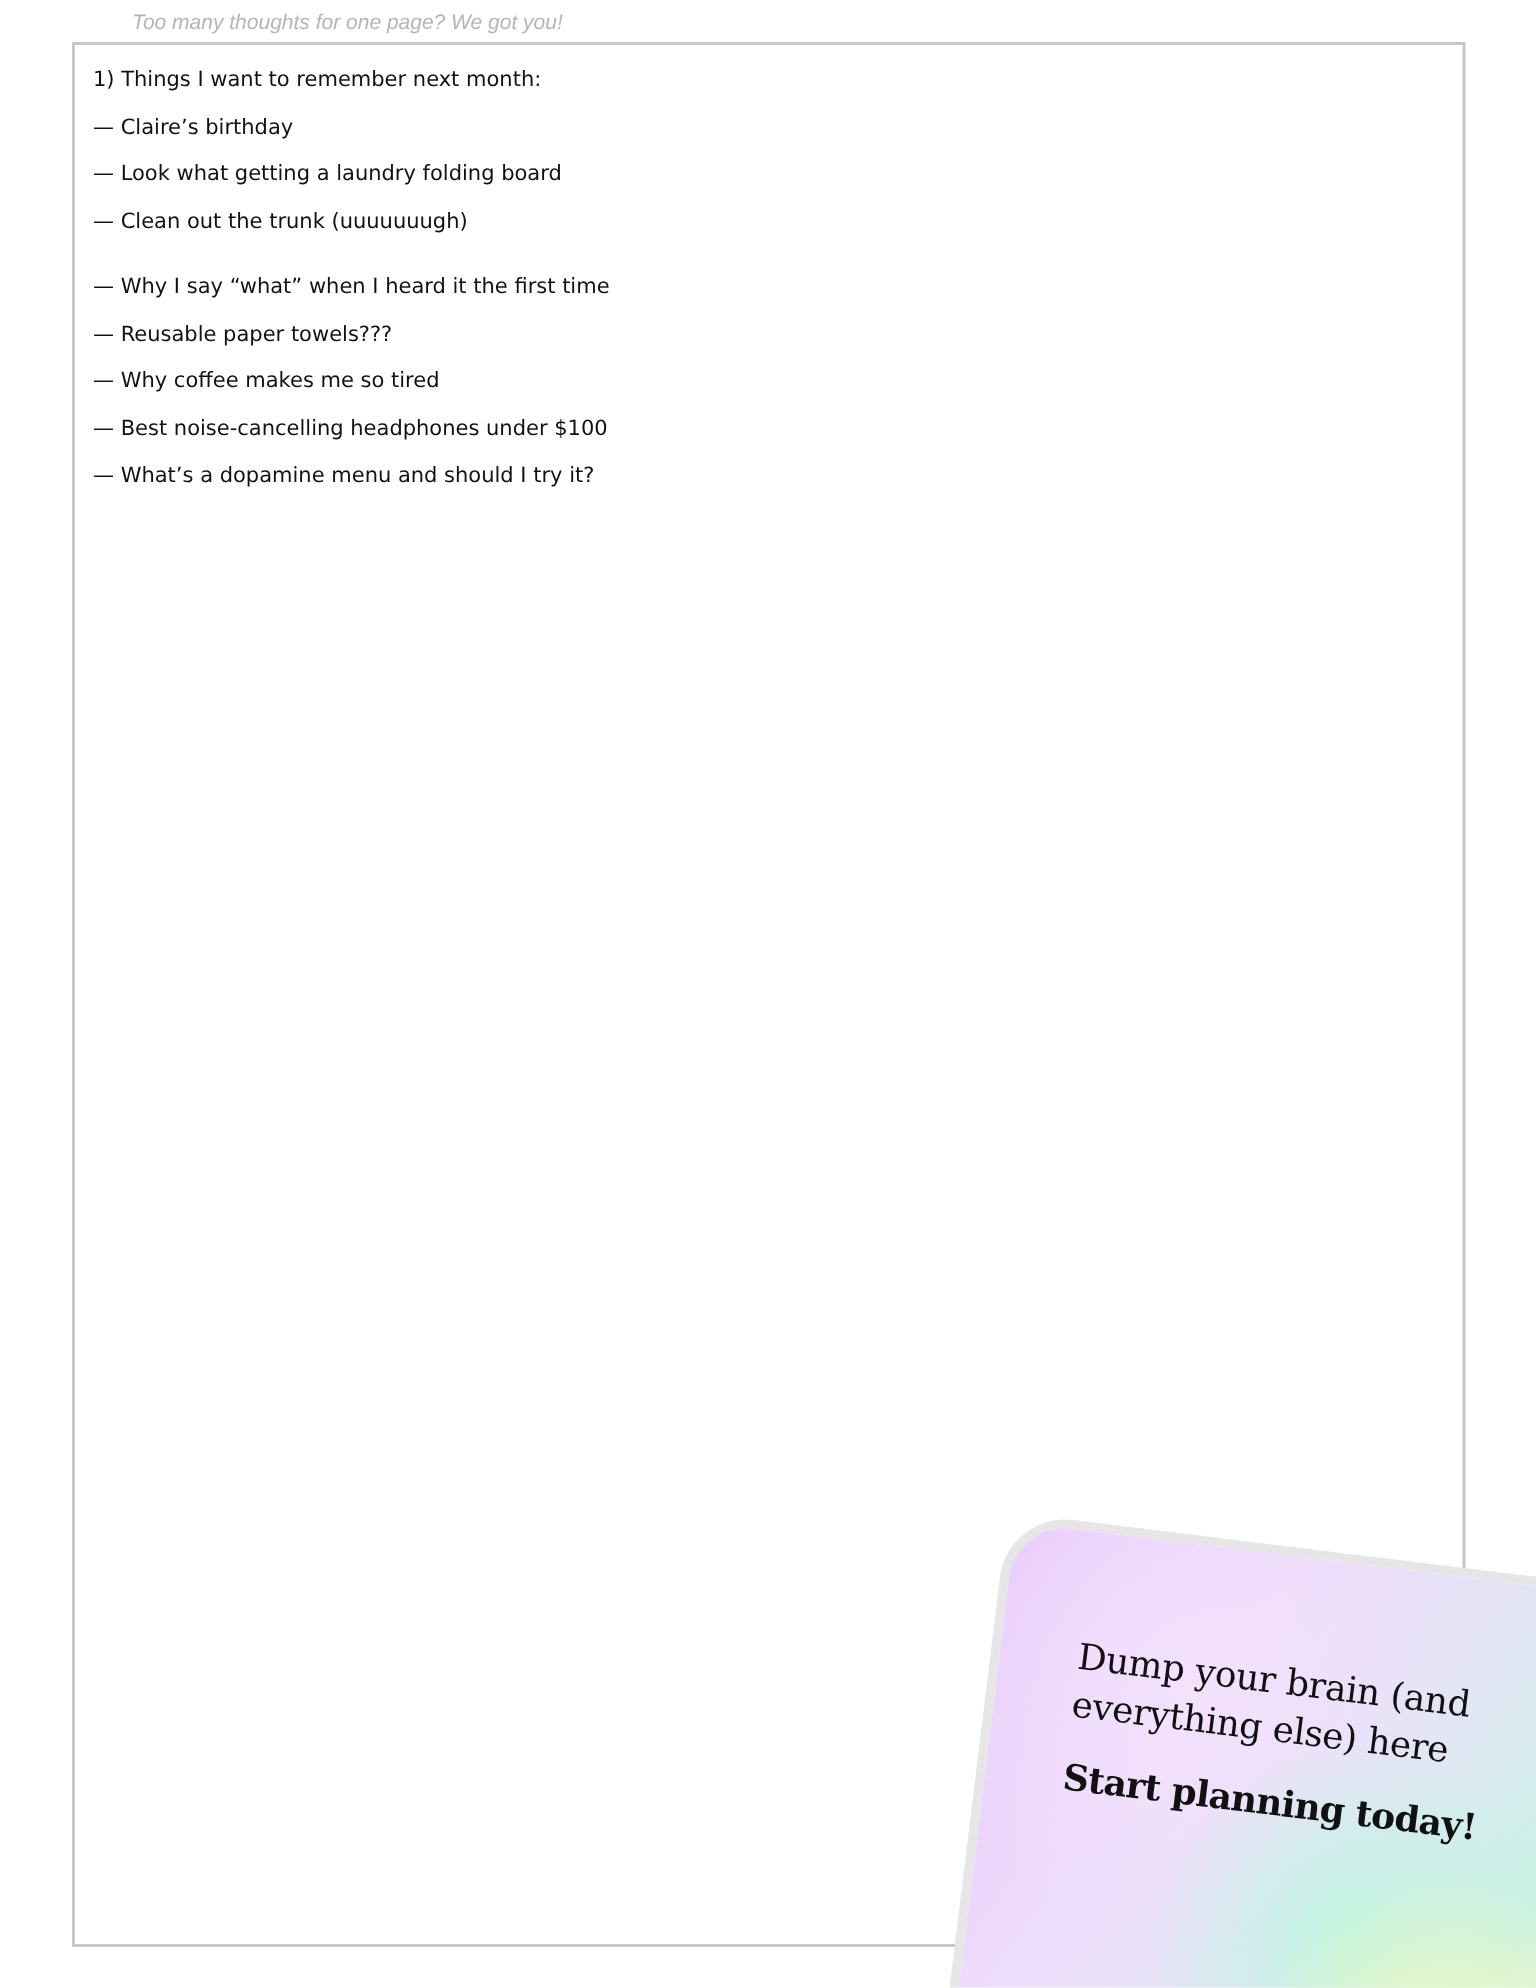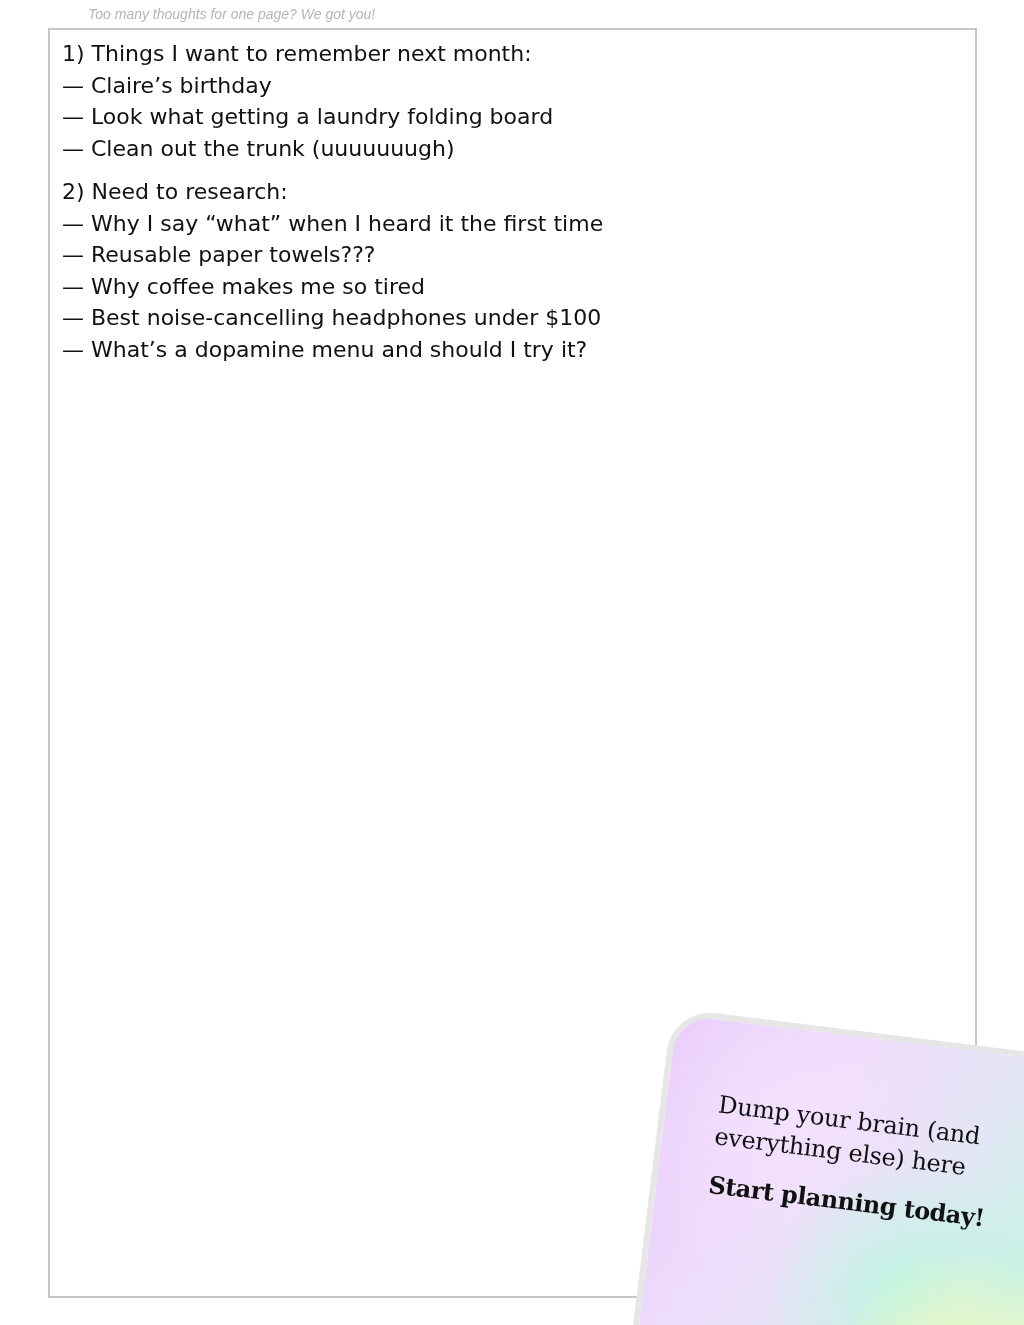--- a/index.html
+++ b/index.html
@@ -15,21 +15,21 @@
     margin-left: 40px;
   }
   .box {
     position: absolute; left: 48px; top: 28px;
     width: 925px; height: 1266px;
     border: 2px solid #c6c6c6;
     background: #fff;
   }
   .notes {
     position: absolute; left: 12px; top: 8px;
-    font-size: 22px; color: #111; line-height: 31.5px;
+    font-size: 14px; color: #111; line-height: 31.5px;
     font-family: "DejaVu Sans", sans-serif;
   }
   .section { margin-bottom: 12px; }
   .line { white-space: nowrap; }
   .card {
     position: absolute; left: 672px; top: 1008px;
     width: 420px; height: 420px;
     border-radius: 44px;
     transform: rotate(7deg);
     transform-origin: 0 0;
@@ -54,21 +54,20 @@
 
 <div class="box">
   <div class="notes">
     <div class="section">
       <div class="line">1) Things I want to remember next month:</div>
       <div class="line">— Claire’s birthday</div>
       <div class="line">— Look what getting a laundry folding board</div>
       <div class="line">— Clean out the trunk (uuuuuuugh)</div>
     </div>
     <div class="section">
-      <div class="line">2) Need to research:</div>
       <div class="line">— Why I say “what” when I heard it the first time</div>
       <div class="line">— Reusable paper towels???</div>
       <div class="line">— Why coffee makes me so tired</div>
       <div class="line">— Best noise-cancelling headphones under $100</div>
       <div class="line">— What’s a dopamine menu and should I try it?</div>
     </div>
   </div>
 </div>
 
 <div class="card">

